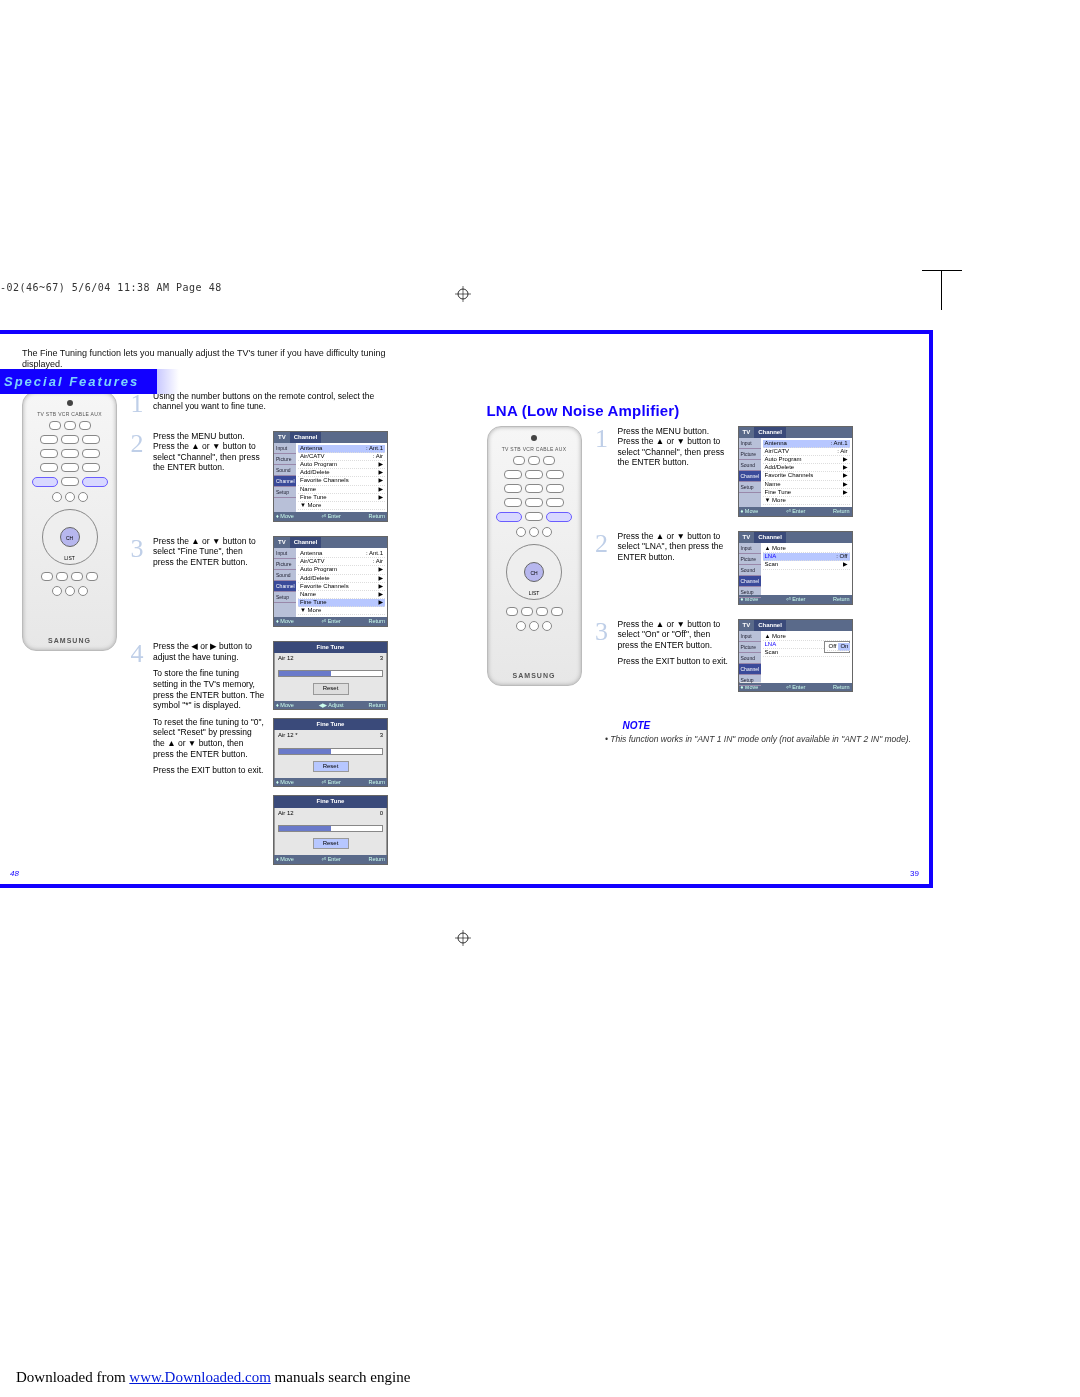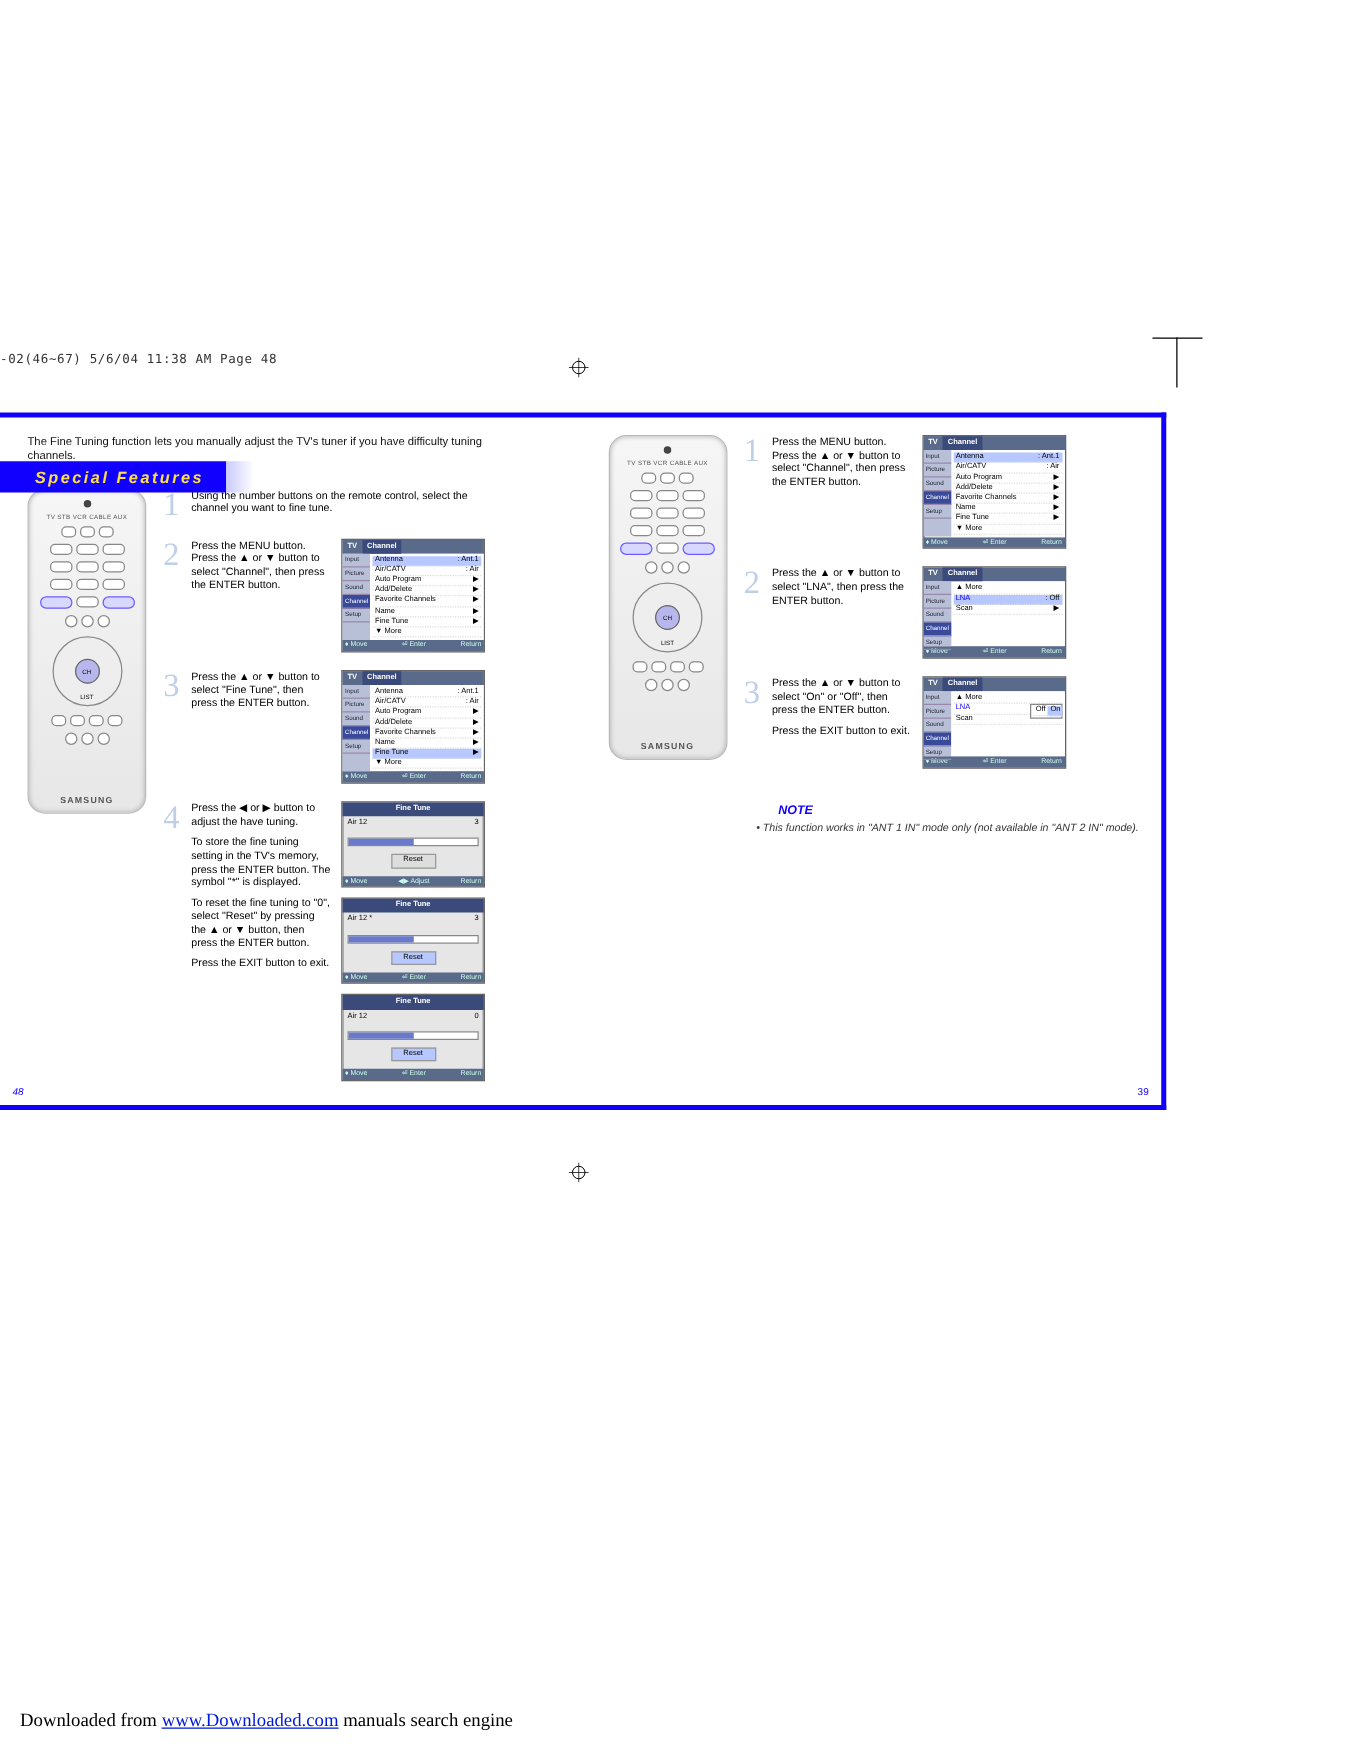--- a/index.html
+++ b/index.html
@@ -34,24 +34,24 @@
     border-left: none;
     background: #fff;
     display: flex;
   }
   .page { flex:1; position:relative; padding: 14px 18px 18px 22px;}
   .page.right{ padding-left:22px;}
   .sf-tab {
     position: absolute;
     top: 35px; left:0;
     background:#1200ff;
-    color:#fde047;
+    color:#7dd3fc;
     font: italic bold 13px/1 Arial;
     letter-spacing:2px;
-    padding:6px 18px 6px 28px;
+    padding:6px 18px 6px 4px;
   }
   .sf-tab::after{
     content:"";
     position:absolute; left:100%; top:0; bottom:0;
     width:22px; background:linear-gradient(to right,#c9c9ff,#fff);
   }
   h2.sect {
     color:#1200ff;
     font: bold 15px/1.1 Arial;
     margin: 55px 0 6px 0;
@@ -149,21 +149,21 @@
     <line x1="8" y1="0" x2="8" y2="16" stroke="#000" stroke-width=".6"></line>
     <line x1="0" y1="8" x2="16" y2="8" stroke="#000" stroke-width=".6"></line>
   </svg>
 <div class="crop-top"></div>
 <div class="crop-right"></div>
 
 <div class="spread">
 
   <div class="page left">
     <div class="sf-tab">Special Features</div>
-    <p class="intro">The Fine Tuning function lets you manually adjust the TV's tuner if you have difficulty tuning channels.</p>
+    <p class="intro">The Fine Tuning function lets you manually adjust the TV's tuner if you have difficulty tuning displayed.</p>
 
     <div class="body-cols">
 
       <div class="remote">
         <div class="led"></div>
         <div class="lbl">TV  STB  VCR  CABLE  AUX</div>
         <div class="row">
             <div class="rbtn sm"></div>
             <div class="rbtn sm"></div>
             <div class="rbtn sm"></div>
@@ -389,20 +389,21 @@
                 </div>
             </div>
           </div>
         </div>
       </div>
     </div>
     <div class="pagenum l">48</div>
   </div>
 
   <div class="page right">
+    <h2 class="sect">LNA (Low Noise Amplifier)</h2>
 
     <div class="body-cols">
       <div class="remote">
         <div class="led"></div>
         <div class="lbl">TV  STB  VCR  CABLE  AUX</div>
         <div class="row">
             <div class="rbtn sm"></div>
             <div class="rbtn sm"></div>
             <div class="rbtn sm"></div>
           </div>

